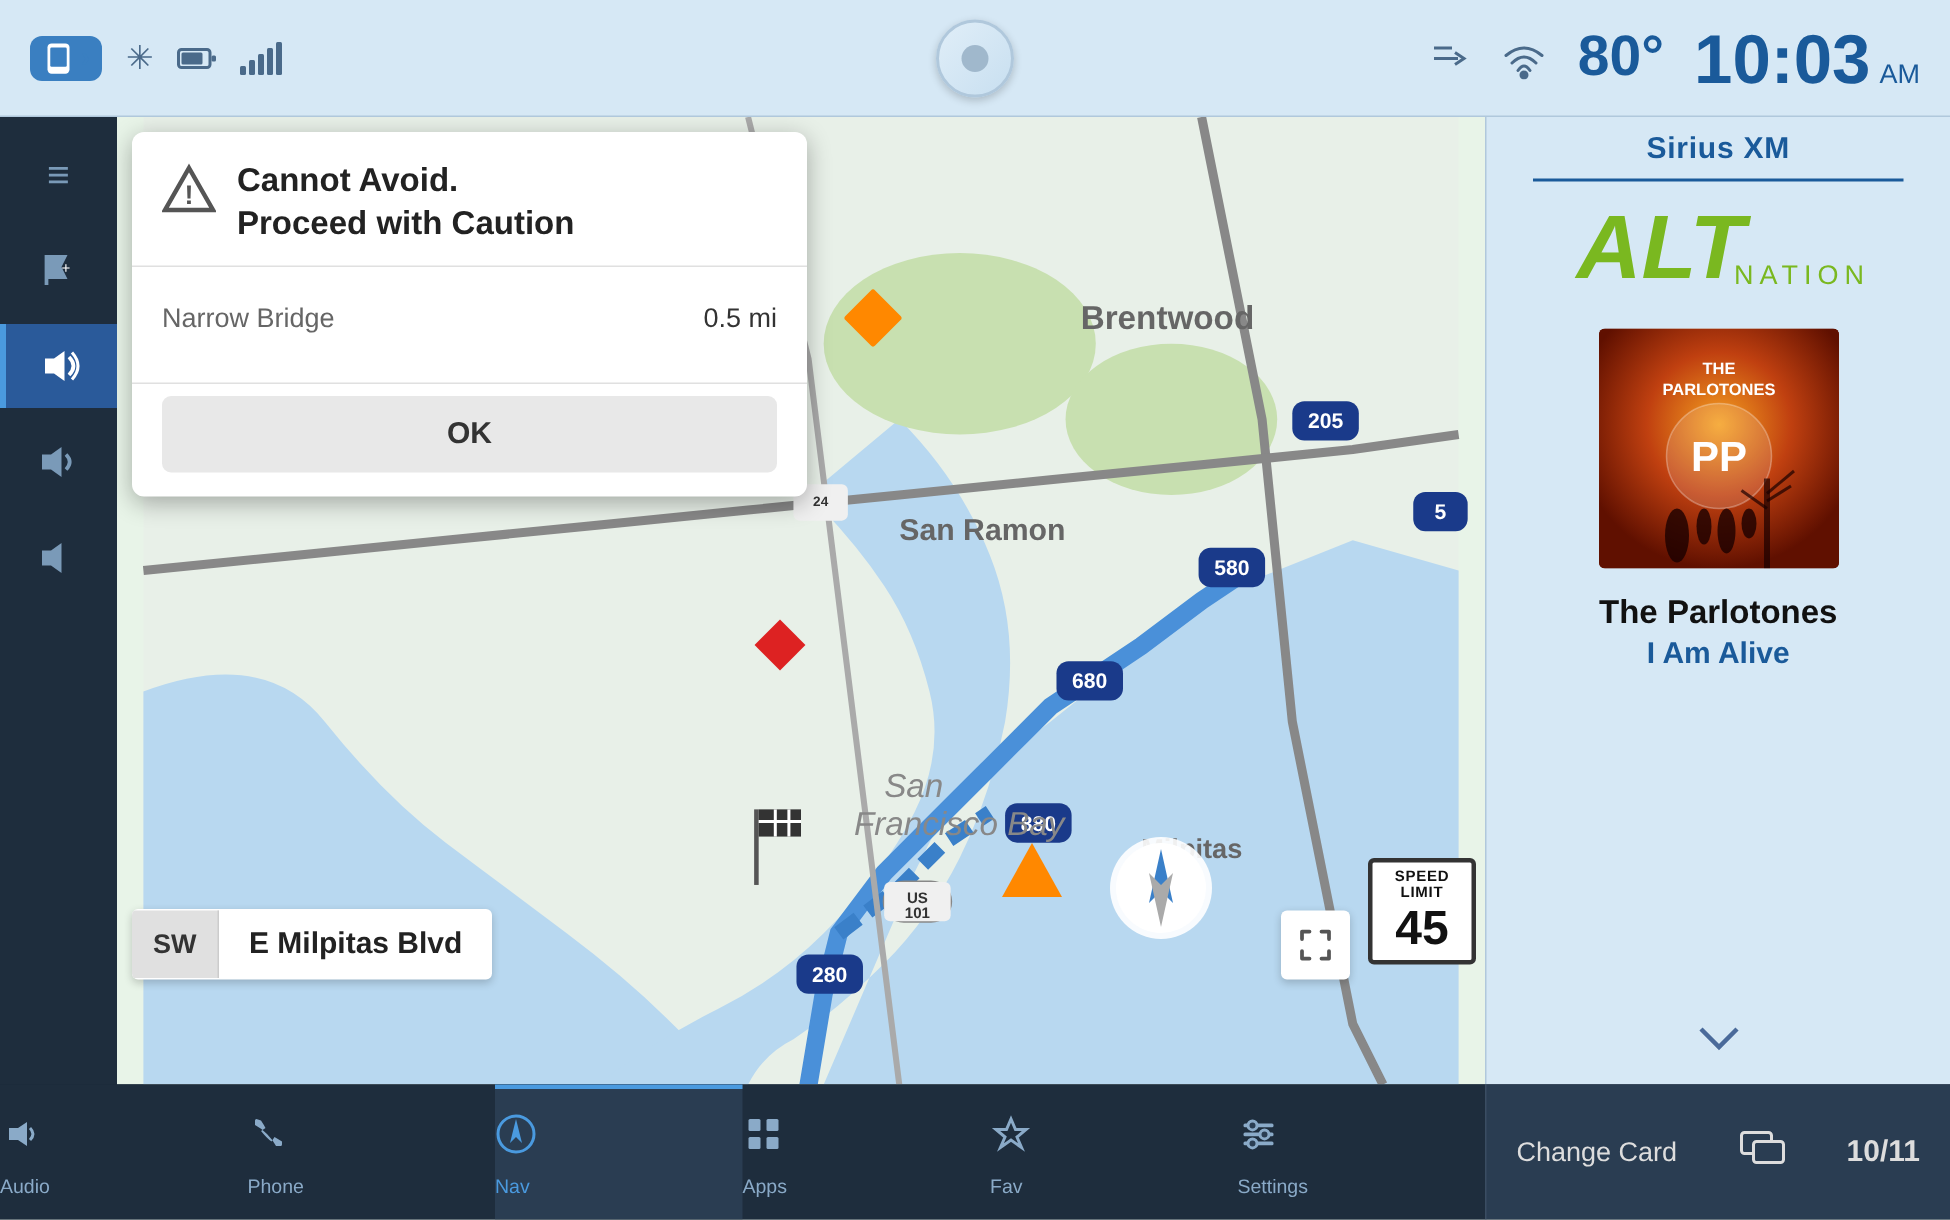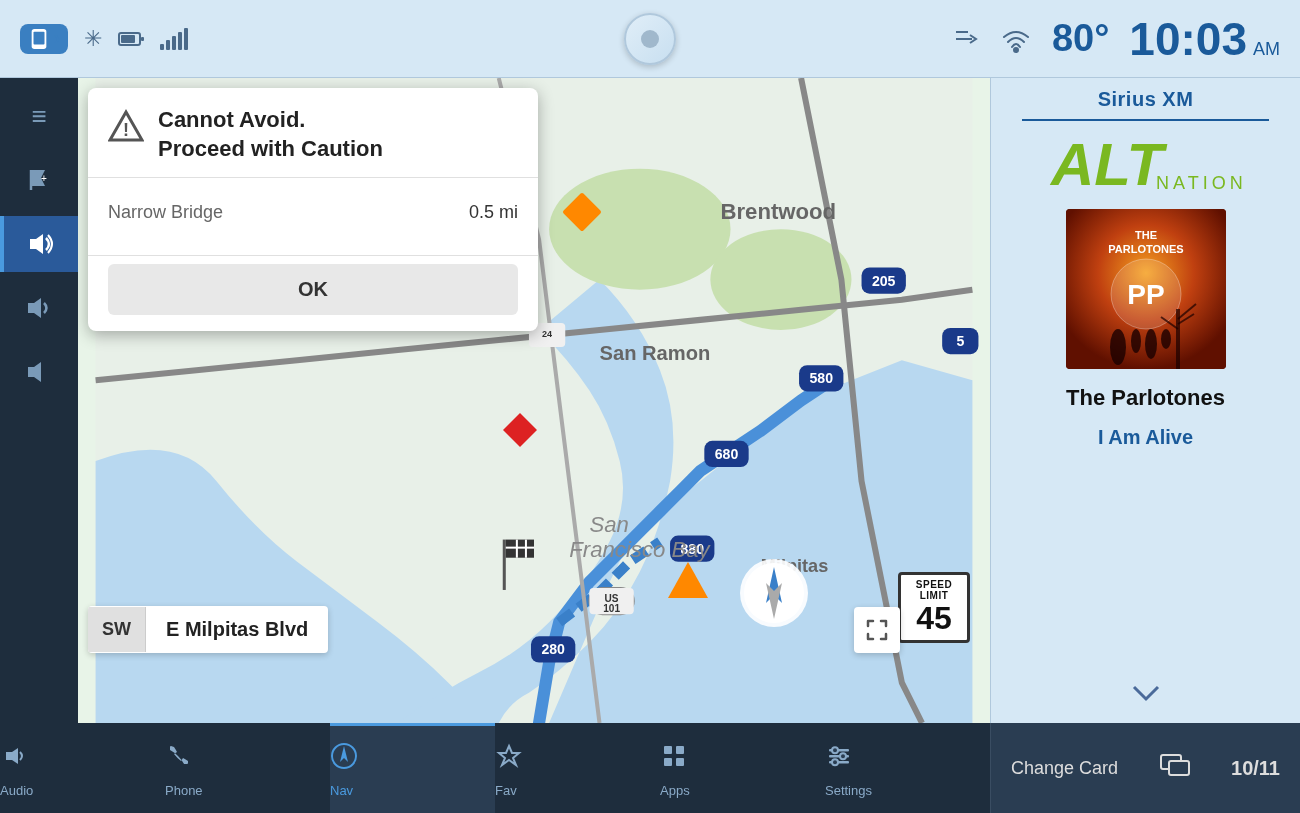--- a/index.html
+++ b/index.html
@@ -238,21 +238,21 @@
       padding: 12px 20px;
       font-size: 20px;
       font-weight: bold;
       color: #222;
     }
 
     
     .speed-limit {
       position: absolute;
       bottom: 80px;
-      right: 20px;
+      right: 6px;
       background: white;
       border: 3px solid #333;
       border-radius: 4px;
       width: 72px;
       text-align: center;
       padding: 4px;
       z-index: 10;
     }
     .speed-limit-top {
       font-size: 10px;
@@ -318,36 +318,37 @@
     }
     .alt-nation-svg { width: 100%; height: 100%; }
 
     .album-art {
       width: 160px;
       height: 160px;
       border-radius: 4px;
       overflow: hidden;
       margin-bottom: 16px;
       position: relative;
+      margin-top: 10px;
     }
     .album-art-inner {
       width: 100%;
       height: 100%;
       background: radial-gradient(circle at 50% 40%, #f5a020, #c05010 50%, #601000 80%);
       display: flex;
       align-items: center;
       justify-content: center;
     }
 
     .song-artist {
       font-size: 22px;
       font-weight: bold;
       color: #111;
       text-align: center;
-      margin-bottom: 15px;
+      margin-bottom: 4px;
     }
     .song-title {
       font-size: 20px;
       color: #1a5a9a;
       text-align: center;
       font-weight: bold;
     }
 
     .panel-chevron {
       margin-top: auto;
@@ -718,36 +719,36 @@
       <span class="nav-icon">
         <svg width="28" height="28" viewBox="0 0 28 28" fill="none">
           <circle cx="14" cy="14" r="12" stroke="#4a9adf" stroke-width="2"></circle>
           <polygon points="14,4 18,20 14,16 10,20" fill="#4a9adf"></polygon>
         </svg>
       </span>
       <span class="nav-label">Nav</span>
     </div>
     <div class="nav-item">
       <span class="nav-icon">
-        <svg width="28" height="28" viewBox="0 0 28 28" fill="none" stroke="#8aaac8" stroke-width="2">
-          <polygon points="14,4 17,11 24,11 18,16 21,23 14,18 7,23 10,16 4,11 11,11"></polygon>
-        </svg>
-      </span>
-      <span class="nav-label">Fav</span>
-    </div>
-    <div class="nav-item">
-      <span class="nav-icon">
         <svg width="28" height="28" viewBox="0 0 28 28" fill="#8aaac8">
           <rect x="4" y="4" width="8" height="8" rx="1"></rect>
           <rect x="16" y="4" width="8" height="8" rx="1"></rect>
           <rect x="4" y="16" width="8" height="8" rx="1"></rect>
           <rect x="16" y="16" width="8" height="8" rx="1"></rect>
         </svg>
       </span>
       <span class="nav-label">Apps</span>
+    </div>
+    <div class="nav-item">
+      <span class="nav-icon">
+        <svg width="28" height="28" viewBox="0 0 28 28" fill="none" stroke="#8aaac8" stroke-width="2">
+          <polygon points="14,4 17,11 24,11 18,16 21,23 14,18 7,23 10,16 4,11 11,11"></polygon>
+        </svg>
+      </span>
+      <span class="nav-label">Fav</span>
     </div>
     <div class="nav-item">
       <span class="nav-icon">
         <svg width="28" height="28" viewBox="0 0 28 28" fill="#8aaac8">
           <rect x="4" y="7" width="20" height="2.5" rx="1"></rect>
           <rect x="4" y="13" width="20" height="2.5" rx="1"></rect>
           <rect x="4" y="19" width="20" height="2.5" rx="1"></rect>
           <circle cx="10" cy="8.25" r="3" fill="#2a3d52" stroke="#8aaac8" stroke-width="2"></circle>
           <circle cx="18" cy="14.25" r="3" fill="#2a3d52" stroke="#8aaac8" stroke-width="2"></circle>
           <circle cx="10" cy="20.25" r="3" fill="#2a3d52" stroke="#8aaac8" stroke-width="2"></circle>

